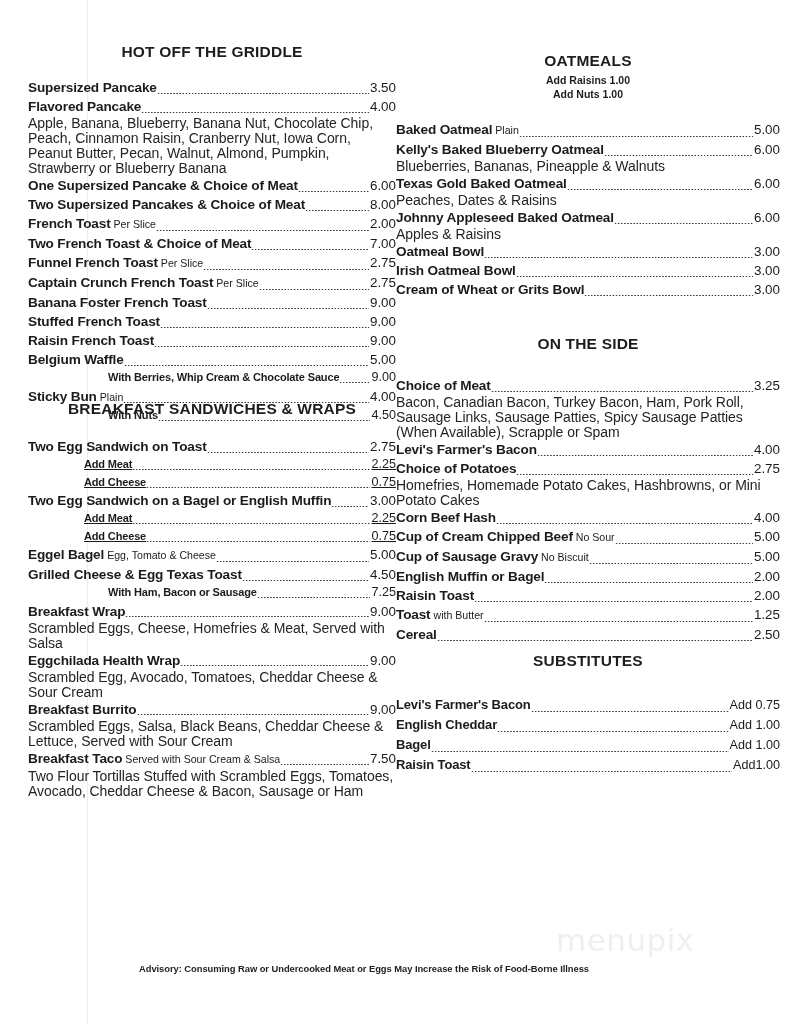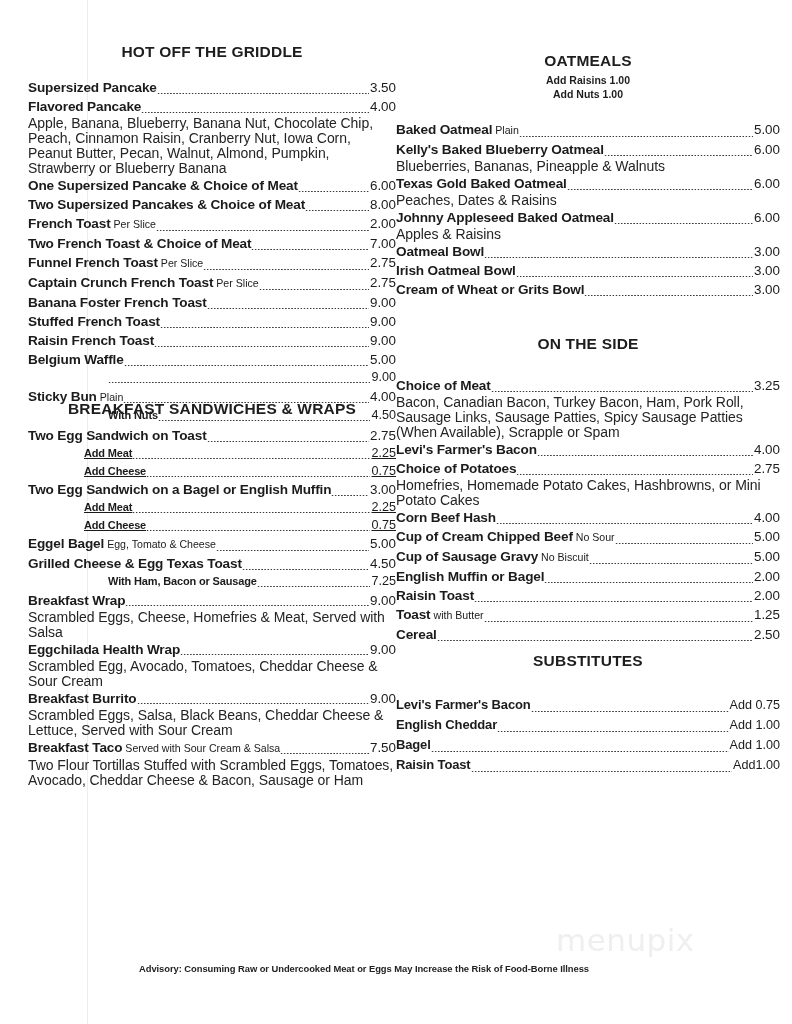--- a/index.html
+++ b/index.html
@@ -204,40 +204,41 @@
             <span class="nm">Raisin French Toast</span>
             <span class="leader"></span>
             <span class="pr">9.00</span>
           </div>
           <div class="row">
             <span class="nm">Belgium Waffle</span>
             <span class="leader"></span>
             <span class="pr">5.00</span>
           </div>
           <div class="row sub indent-3">
+            <span class="nm">With Berries, Whip Cream &amp; Chocolate Sauce</span>
             <span class="leader"></span>
             <span class="pr">9.00</span>
           </div>
           <div class="row">
             <span class="nm">Sticky Bun</span>
             <span class="qual">Plain</span>
             <span class="leader"></span>
             <span class="pr">4.00</span>
           </div>
           <div class="row sub indent-3">
             <span class="nm">With Nuts</span>
             <span class="leader"></span>
             <span class="pr">4.50</span>
           </div>
         </div>
     </div>
 
     <div class="section" style="top:400px;">
       <div class="section-title">BREAKFAST SANDWICHES &amp; WRAPS</div>
-      <div class="items" style="margin-top:8px;">
+      <div class="items" style="margin-top:19px;">
           <div class="row">
             <span class="nm">Two Egg Sandwich on Toast</span>
             <span class="leader"></span>
             <span class="pr">2.75</span>
           </div>
           <div class="row sub indent-2">
             <span class="nm">Add Meat</span>
             <span class="leader"></span>
             <span class="pr">2.25</span>
           </div>

